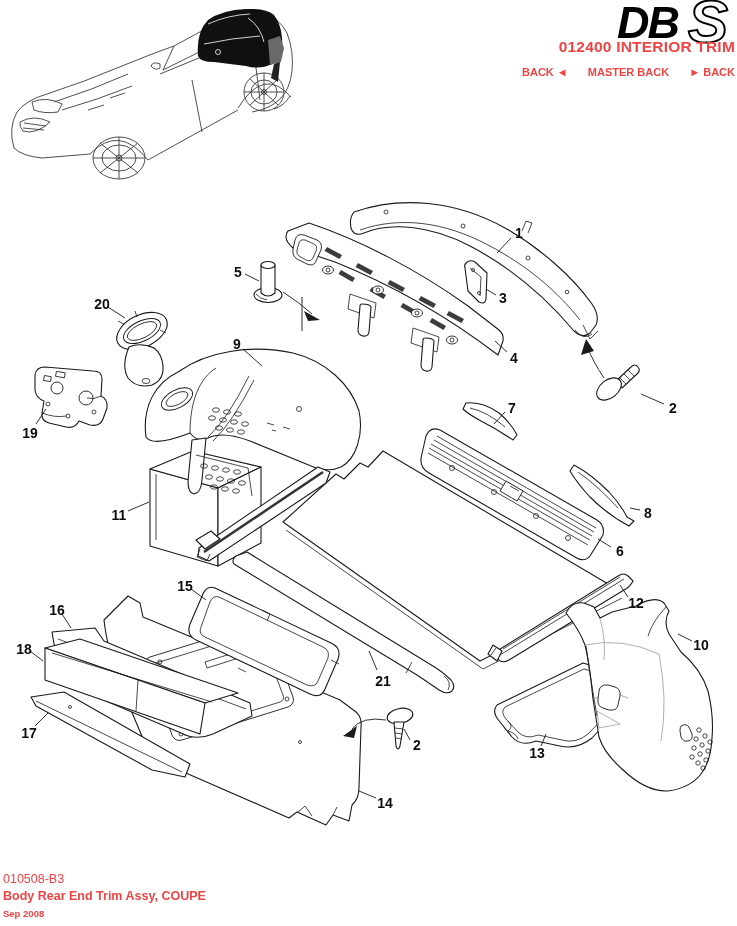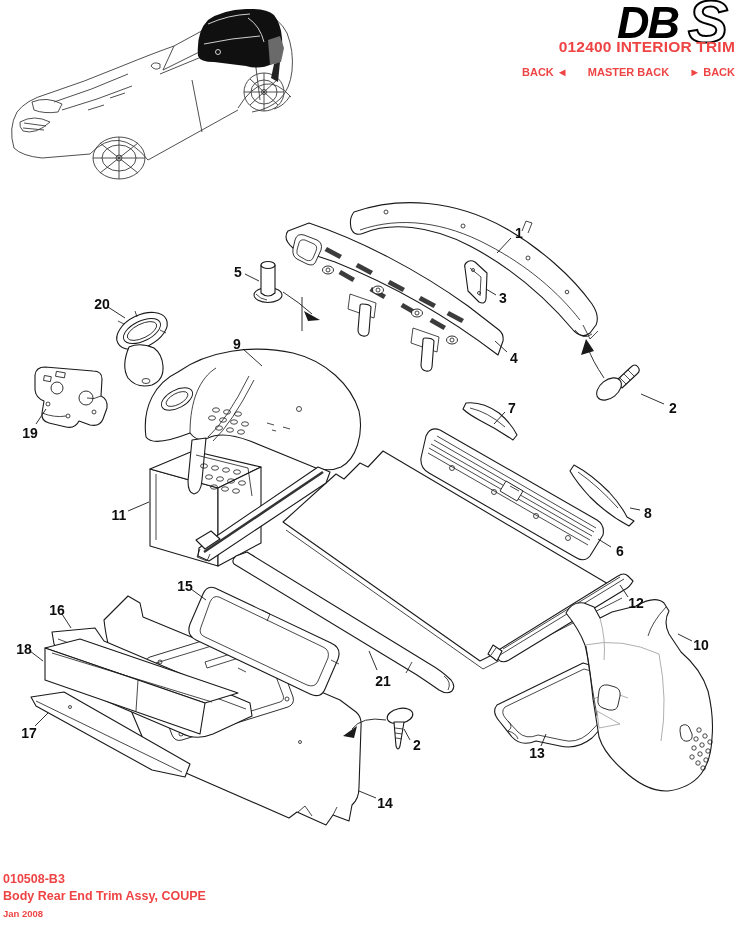--- a/index.html
+++ b/index.html
@@ -20,21 +20,21 @@
   .carw{fill:none;stroke:#fff;stroke-width:0.8;}
   
   .logo{position:absolute;left:595px;top:0;width:142px;height:50px;}
   .title{position:absolute;top:38px;right:2px;width:300px;text-align:right;
          font-size:15.5px;font-weight:bold;letter-spacing:.2px;}
   .nav{position:absolute;top:66px;right:2px;width:340px;text-align:right;
        font-size:11px;font-weight:bold;}
   .nav span{cursor:pointer;text-align:center;}
   .nav .gap{display:inline-block;width:14px;}
   
-  .doc-num{position:absolute;left:3px;top:872px;font-size:12.5px;font-weight:bold;}
+  .doc-num{position:absolute;left:3px;top:872px;font-size:12.5px;font-weight:normal;}
   .doc-title{position:absolute;left:3px;top:889px;font-size:12.5px;font-weight:bold;}
   .doc-date{position:absolute;left:3px;top:908px;font-size:9.5px;font-weight:bold;}
   .back-link{position:absolute;right:2px;top:905px;font-size:12.5px;font-weight:bold;cursor:pointer;}
 </style>
 </head>
 <body>
 
 <div class="page">
 
   <svg style="position:absolute;left:2px;top:2px;" width="296" height="178" viewBox="0 0 296 178">
@@ -375,15 +375,15 @@
       <text class="co" x="29" y="738">17</text>
       <text class="co" x="24" y="654">18</text>
       <text class="co" x="30" y="438">19</text>
       <text class="co" x="102" y="309">20</text>
       <text class="co" x="383" y="686">21</text>
     </g>
   </svg>
 
   <div class="doc-num">010508-B3</div>
   <div class="doc-title">Body Rear End Trim Assy, COUPE</div>
-  <div class="doc-date">Jan 2008</div>
+  <div class="doc-date">Sep 2008</div>
 
 </div>
 
 </body></html>

